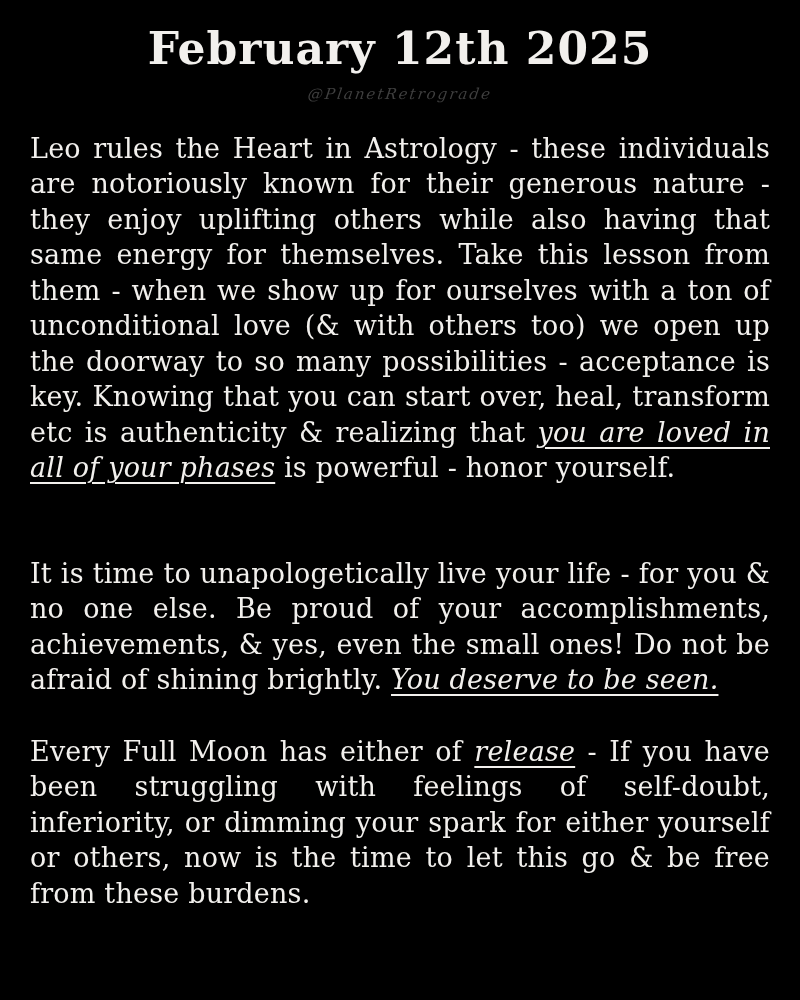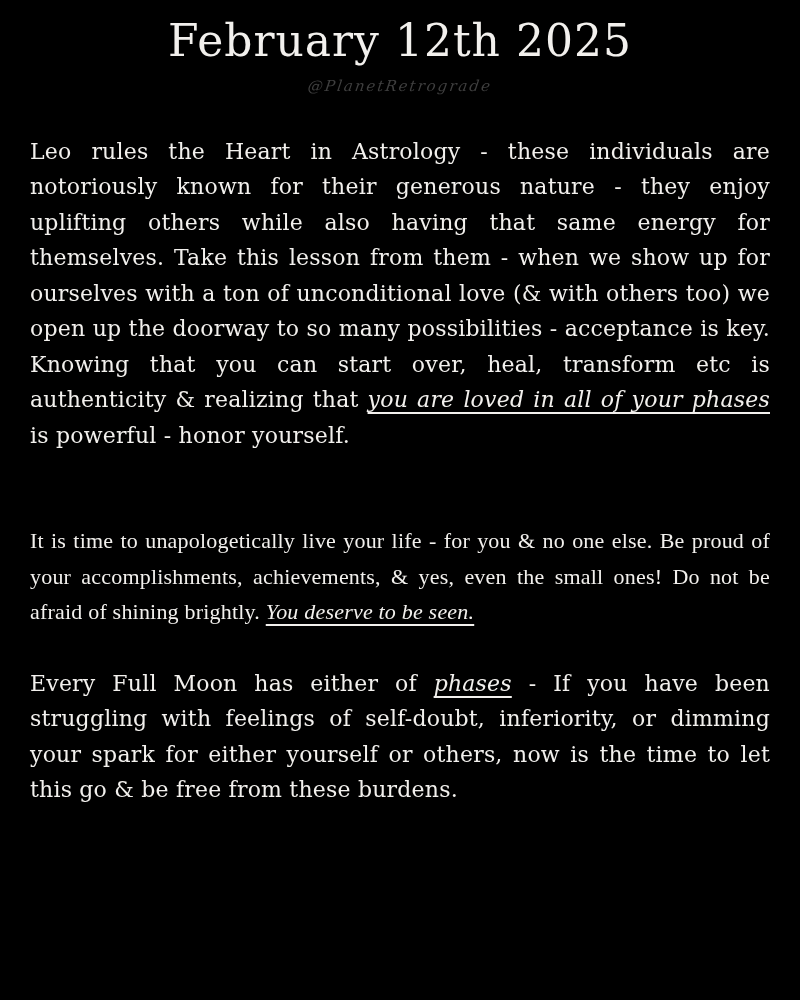--- a/index.html
+++ b/index.html
@@ -10,63 +10,63 @@
   .canvas {
     position: relative;
     width: 800px;
     height: 1000px;
     background: var(--bg, #000000);
     overflow: hidden;
     font-family: "DejaVu Serif", "Liberation Serif", serif;
   }
   .title {
     margin: 0;
-    padding-top: 16px;
+    padding-top: 24px;
     text-align: center;
     font-size: 44px;
-    font-weight: 400;
+    font-weight: 700;
     letter-spacing: 1px;
     line-height: 1.15;
     color: var(--text, #f2f0ed);
   }
   .handle {
     margin-top: 10px;
     text-align: center;
     font-style: italic;
     font-size: 15px;
     letter-spacing: 2px;
     color: var(--handle, #3f3f3f);
     transform: skewX(-8deg);
   }
   .content {
-    margin: 39px 30px 0 30px;
+    margin: 28px 30px 0 30px;
     width: 740px;
     color: var(--text, #f2f0ed);
-    font-size: 22px;
+    font-size: 27px;
     line-height: 35.5px;
     text-align: justify;
     letter-spacing: 0.2px;
   }
   .para {
     margin: 0;
   }
-  .para + .para-2 { margin-top: 70px; font-family: Liberation Serif, serif; }
+  .para + .para-2 { margin-top: 70px; }
   .para + .para-3 { margin-top: 36px; }
   .seg { font-style: normal; }
   .seg.emphasis {
     font-style: italic;
     text-decoration: underline;
     text-decoration-thickness: 1.5px;
     text-underline-offset: 5px;
   }
 </style>
 </head>
 <body>
 
 <div class="canvas" style="--bg: #000000; --text: #f2f0ed; --handle: #3f3f3f;">
   <h1 class="title">February 12th 2025</h1>
   <div class="handle">@PlanetRetrograde</div>
   <div class="content">
     <p class="para para-1"><span class="seg">Leo rules the Heart in Astrology - these individuals are notoriously known for their generous nature - they enjoy uplifting others while also having that same energy for themselves. Take this lesson from them -  when we show up for ourselves with a ton of  unconditional love  (&amp; with others too) we open up the doorway to so many possibilities - acceptance is key.  Knowing that you can start over, heal, transform etc is authenticity &amp; realizing that </span><span class="seg emphasis">you are loved in all of your phases</span><span class="seg"> is powerful - honor yourself.</span></p>
     <p class="para para-2"><span class="seg">It is time to unapologetically live your life - for you &amp; no one else. Be proud of your accomplishments, achievements, &amp; yes, even the small ones! Do not be afraid of shining brightly. </span><span class="seg emphasis">You deserve to be seen.</span></p>
-    <p class="para para-3"><span class="seg">Every Full Moon has either of </span><span class="seg emphasis">phases</span><span class="seg"> - If you have been struggling with feelings of self-doubt, inferiority, or dimming your spark for either yourself or others, now is the time to let this go &amp; be free from these burdens.</span></p>
+    <p class="para para-3"><span class="seg">Every Full Moon has either of </span><span class="seg emphasis">release</span><span class="seg"> - If you have been struggling with feelings of self-doubt, inferiority, or dimming your spark for either yourself or others, now is the time to let this go &amp; be free from these burdens.</span></p>
   </div>
 </div>
 
 </body></html>

